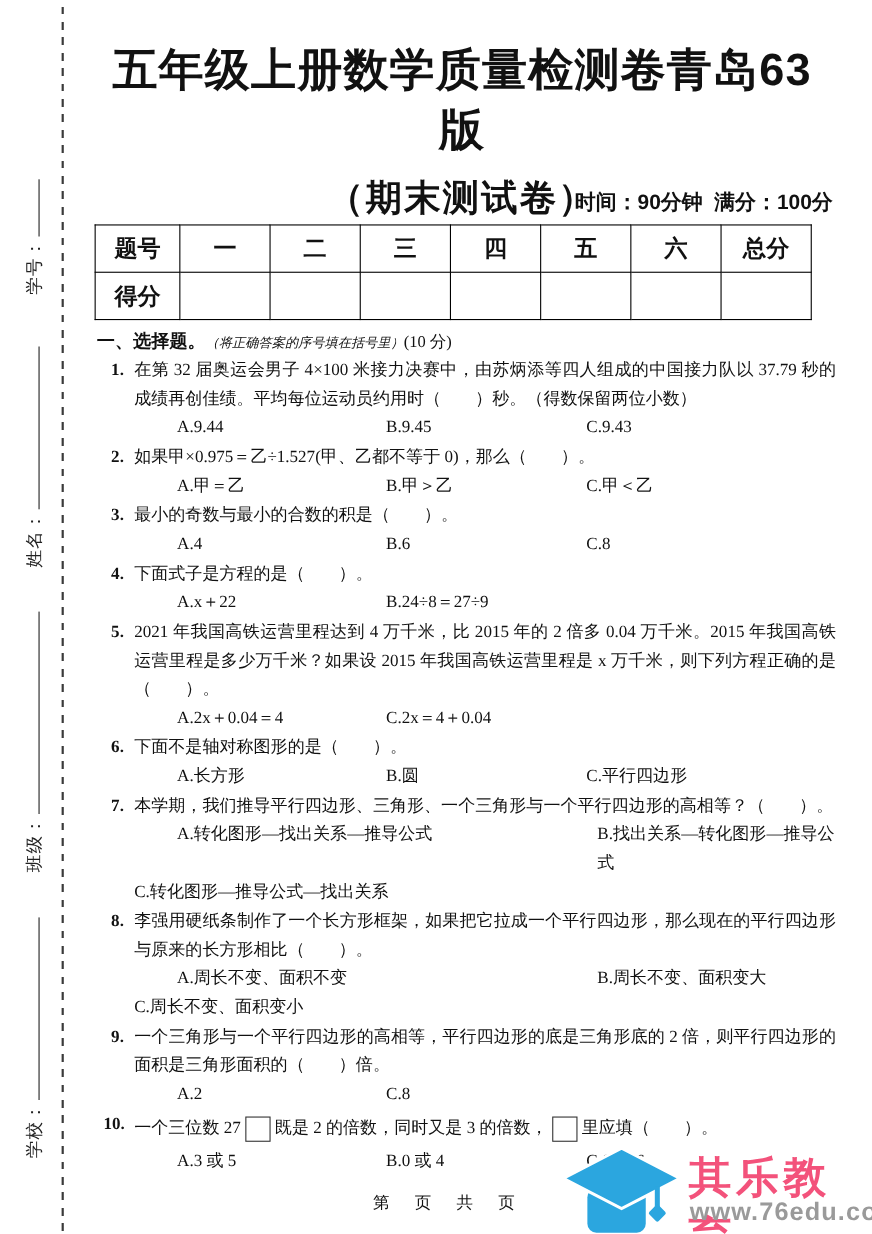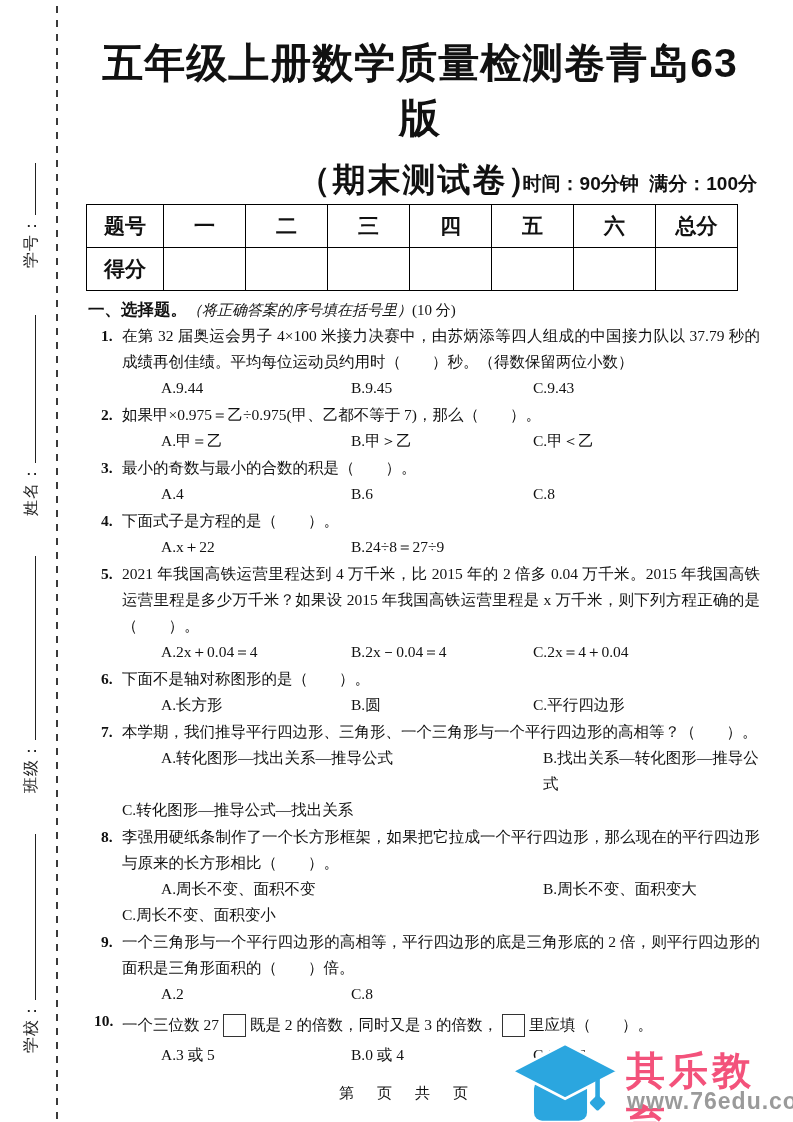--- a/index.html
+++ b/index.html
@@ -27,21 +27,21 @@
   
   .score{position:absolute;left:86px;top:204px;border-collapse:collapse;}
   .score td{border:1.7px solid #000;height:42px;text-align:center;vertical-align:middle;
         font-size:21px;font-weight:600;padding:0;}
   .score td.lab{width:76px;}
   .score td.c{width:81px;}
   
   .main{position:absolute;left:88px;top:297px;width:672px;font-size:15.5px;line-height:26px;}
   .sec-head{white-space:nowrap;}
   .sec-title{font-weight:bold;font-size:16.5px;}
-  .sec-instr{font-style:italic;font-size:15px;}
+  .sec-instr{font-style:italic;font-size:12px;}
   .sec-pts{font-size:15px;}
   .q{position:relative;padding-left:34px;text-align:justify;margin-bottom:1px;}
   .qnum{position:absolute;left:13px;top:0;font-weight:bold;}
   .q10 .qnum{left:6px;}
   .opts{display:flex;text-align:left;}
   .opts .o1{width:190px;margin-left:39px;}
   .opts .o2{width:182px;}
   .opts .o3{flex:1;}
   .opts2 .o1{width:382px;}
   .q10-line{display:flex;align-items:center;height:34px;white-space:nowrap;}
@@ -110,21 +110,21 @@
       <div>在第 32 届奥运会男子 4×100 米接力决赛中，由苏炳添等四人组成的中国接力队以 37.79 秒的成绩再创佳绩。平均每位运动员约用时（　　）秒。（得数保留两位小数）</div>
       <div class="opts">
         <span class="o1">A.9.44</span>
         <span class="o2">B.9.45</span>
         <span class="o3">C.9.43</span>
       </div>
     </div>
 
     <div class="q">
       <span class="qnum">2.</span>
-      <div>如果甲×0.975＝乙÷0.975(甲、乙都不等于 7)，那么（　　）。</div>
+      <div>如果甲×0.975＝乙÷1.527(甲、乙都不等于 0)，那么（　　）。</div>
       <div class="opts">
         <span class="o1">A.甲＝乙</span>
         <span class="o2">B.甲＞乙</span>
         <span class="o3">C.甲＜乙</span>
       </div>
     </div>
 
     <div class="q">
       <span class="qnum">3.</span>
       <div>最小的奇数与最小的合数的积是（　　）。</div>
@@ -142,21 +142,20 @@
         <span class="o1">A.x＋22</span>
         <span class="o2">B.24÷8＝27÷9</span>
       </div>
     </div>
 
     <div class="q">
       <span class="qnum">5.</span>
       <div>2021 年我国高铁运营里程达到 4 万千米，比 2015 年的 2 倍多 0.04 万千米。2015 年我国高铁运营里程是多少万千米？如果设 2015 年我国高铁运营里程是 x 万千米，则下列方程正确的是（　　）。</div>
       <div class="opts">
         <span class="o1">A.2x＋0.04＝4</span>
-        <span class="o2">B.2x－0.04＝4</span>
         <span class="o3">C.2x＝4＋0.04</span>
       </div>
     </div>
 
     <div class="q">
       <span class="qnum">6.</span>
       <div>下面不是轴对称图形的是（　　）。</div>
       <div class="opts">
         <span class="o1">A.长方形</span>
         <span class="o2">B.圆</span>

